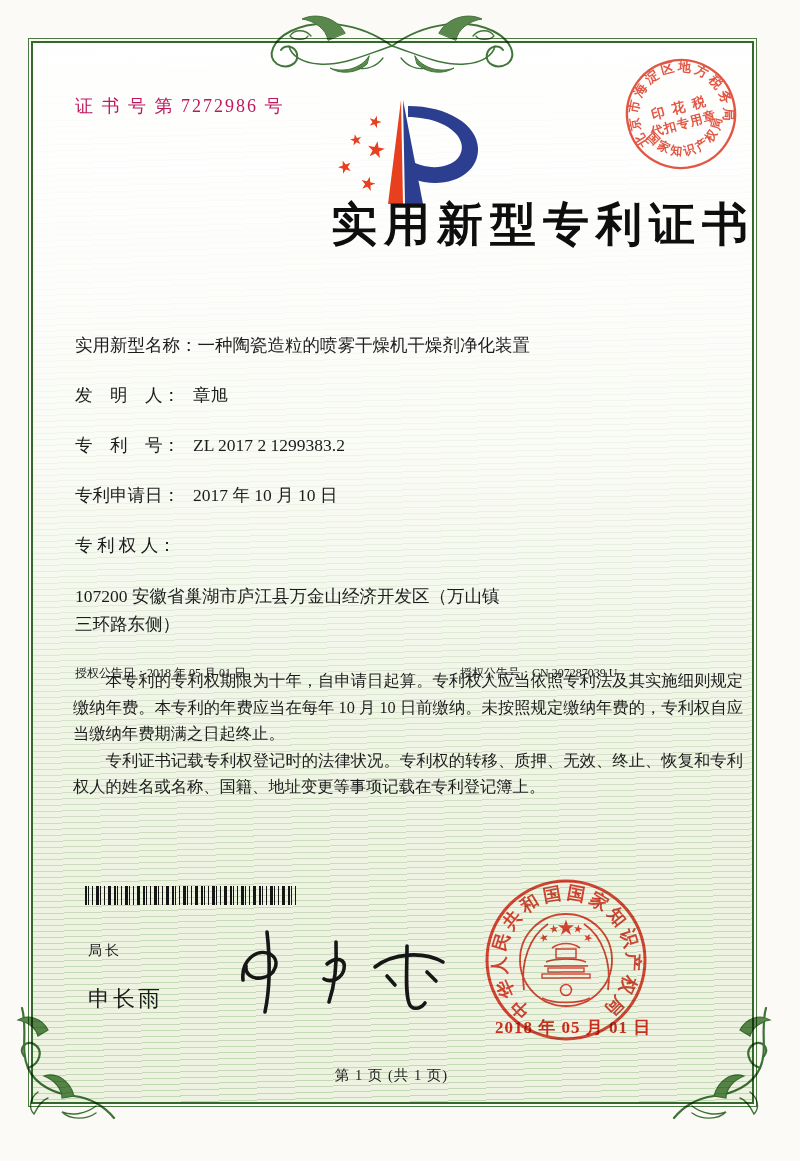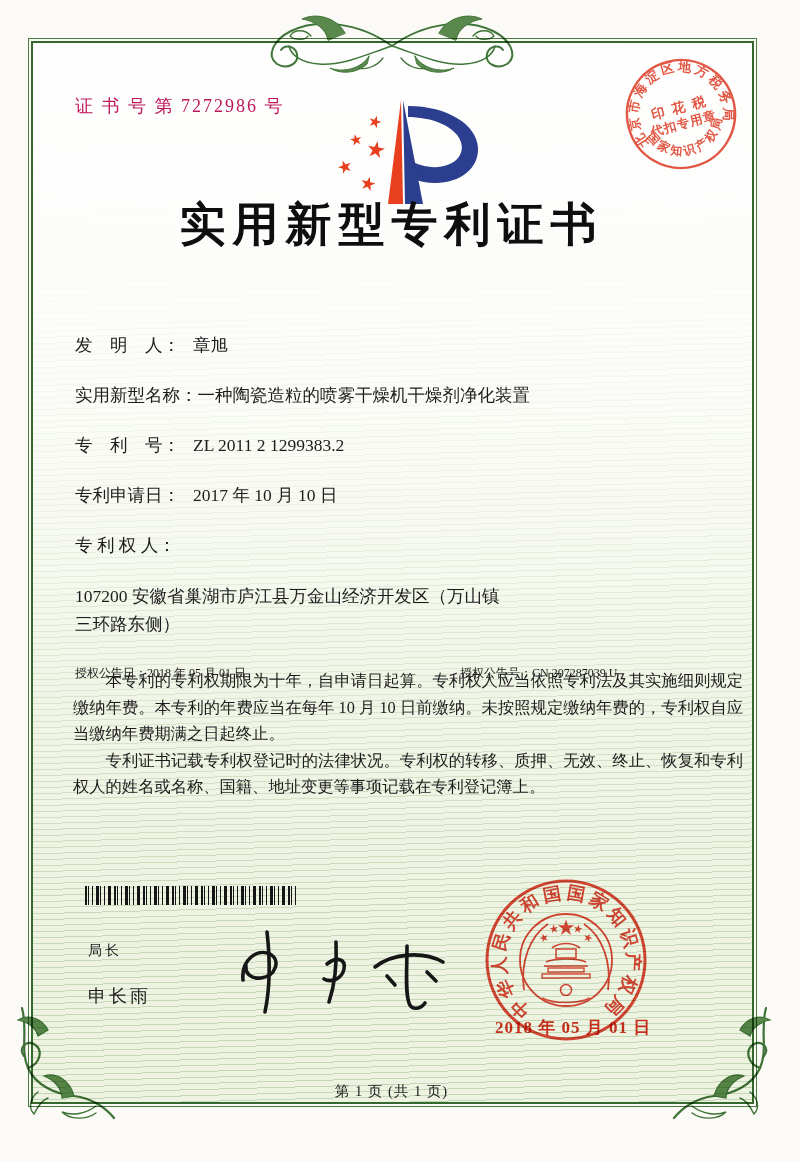--- a/index.html
+++ b/index.html
@@ -20,21 +20,21 @@
     border:2px solid #35682c;
     background-color:#edf2e1;
     background-image:
       linear-gradient(180deg, rgba(255,255,255,.97) 0%, rgba(255,255,255,.9) 22%,
         rgba(253,254,250,.72) 42%, rgba(247,250,240,.4) 62%, rgba(240,246,229,.12) 80%, rgba(236,243,224,0) 100%),
       repeating-linear-gradient(178.5deg, rgba(125,170,106,.38) 0px, rgba(125,170,106,.38) 1px, rgba(255,255,255,0) 1px, rgba(255,255,255,0) 6px);
   }
   
   .cert-no{position:absolute;left:75px;top:94px;font-size:18px;letter-spacing:2px;color:#be185d;}
   .title{
-    position:absolute;left:28px;top:194px;width:727px;text-align:center;
+    position:absolute;left:28px;top:194px;width:727px;text-align:right;
     font-size:46px;font-weight:700;letter-spacing:7px;color:#0e0e0e;
   }
   .fields{position:absolute;left:75px;top:332px;width:668px;font-size:17.5px;}
   .frow{display:flex;line-height:26px;margin-bottom:24px;}
   .frow .lbl{flex:0 0 118px;white-space:nowrap;}
   .frow .val{white-space:pre-line;}
   .frow.addr{line-height:28px;margin-bottom:22px;}
   .grant-row{position:relative;display:block;line-height:26px;font-size:12px;}
   .grant-right{position:absolute;left:385px;top:0;white-space:nowrap;text-align:right;}
   .paras{position:absolute;left:73px;top:668px;width:670px;font-size:16.3px;line-height:26.5px;text-align:justify;}
@@ -45,32 +45,32 @@
     background-image:repeating-linear-gradient(90deg,
       #151515 0 2px, transparent 2px 3px,
       #151515 3px 4px, transparent 4px 7px,
       #151515 7px 8px, transparent 8px 11px,
       #151515 11px 14px, transparent 14px 15px,
       #151515 15px 16px, transparent 16px 19px,
       #151515 19px 20px, transparent 20px 23px,
       #151515 23px 26px, transparent 26px 29px);
   }
   .sig-title{position:absolute;left:88px;top:942px;font-size:14px;letter-spacing:3px;}
-  .sig-name{position:absolute;left:88px;top:984px;font-size:18px;letter-spacing:3px;font-family:Liberation Serif, serif;}
+  .sig-name{position:absolute;left:88px;top:984px;font-size:22px;letter-spacing:3px;font-family:Liberation Serif, serif;}
   .signature{position:absolute;left:215px;top:922px;}
   
   .seal{position:absolute;left:484px;top:878px;mix-blend-mode:multiply;opacity:.93;}
   .seal-date{
     position:absolute;left:488px;top:1016px;width:170px;text-align:center;
     color:#d8321f;font-size:17px;font-weight:700;letter-spacing:1px;mix-blend-mode:multiply;
   }
   .tax-stamp{position:absolute;left:623px;top:56px;transform:rotate(-15deg);mix-blend-mode:multiply;opacity:.9;}
   .footer{
     position:absolute;left:28px;top:1066px;width:727px;text-align:center;
-    font-size:14.5px;letter-spacing:1px;color:#222;margin-top:16px;
+    font-size:14.5px;letter-spacing:1px;color:#222;
   }
   .ornament{position:absolute;mix-blend-mode:multiply;}
   .orn-top{left:247px;top:6px;}
   .orn-bl{left:8px;top:1006px;}
   .orn-br{left:668px;top:1006px;}
 </style>
 </head>
 <body>
 
 <div class="page">
@@ -146,30 +146,30 @@
       <textPath href="#taxBotArc" startOffset="50%" text-anchor="middle">国家知识产权局</textPath>
     </text>
     <text x="58" y="56" text-anchor="middle" fill="#e0442f" font-size="13.5" letter-spacing="2" font-weight="700">印 花 税</text>
     <text x="58" y="72" text-anchor="middle" fill="#e0442f" font-size="12.5" letter-spacing="1" font-weight="700">代扣专用章</text>
   </svg>
 
   <div class="title">实用新型专利证书</div>
 
   <div class="fields">
     <div class="frow">
+      <span class="lbl">实用新型名称：</span>
+      <span class="val">一种陶瓷造粒的喷雾干燥机干燥剂净化装置</span>
+    </div>
+    <div class="frow">
       <span class="lbl">发　明　人：</span>
       <span class="val">章旭</span>
     </div>
     <div class="frow">
-      <span class="lbl">实用新型名称：</span>
-      <span class="val">一种陶瓷造粒的喷雾干燥机干燥剂净化装置</span>
-    </div>
-    <div class="frow">
       <span class="lbl">专　利　号：</span>
-      <span class="val">ZL 2011 2 1299383.2</span>
+      <span class="val">ZL 2017 2 1299383.2</span>
     </div>
     <div class="frow">
       <span class="lbl">专利申请日：</span>
       <span class="val">2017 年 10 月 10 日</span>
     </div>
     <div class="frow">
       <span class="lbl">专 利 权 人：</span>
     </div>
     <div class="frow addr">
       <span class="val">107200 安徽省巢湖市庐江县万金山经济开发区（万山镇

